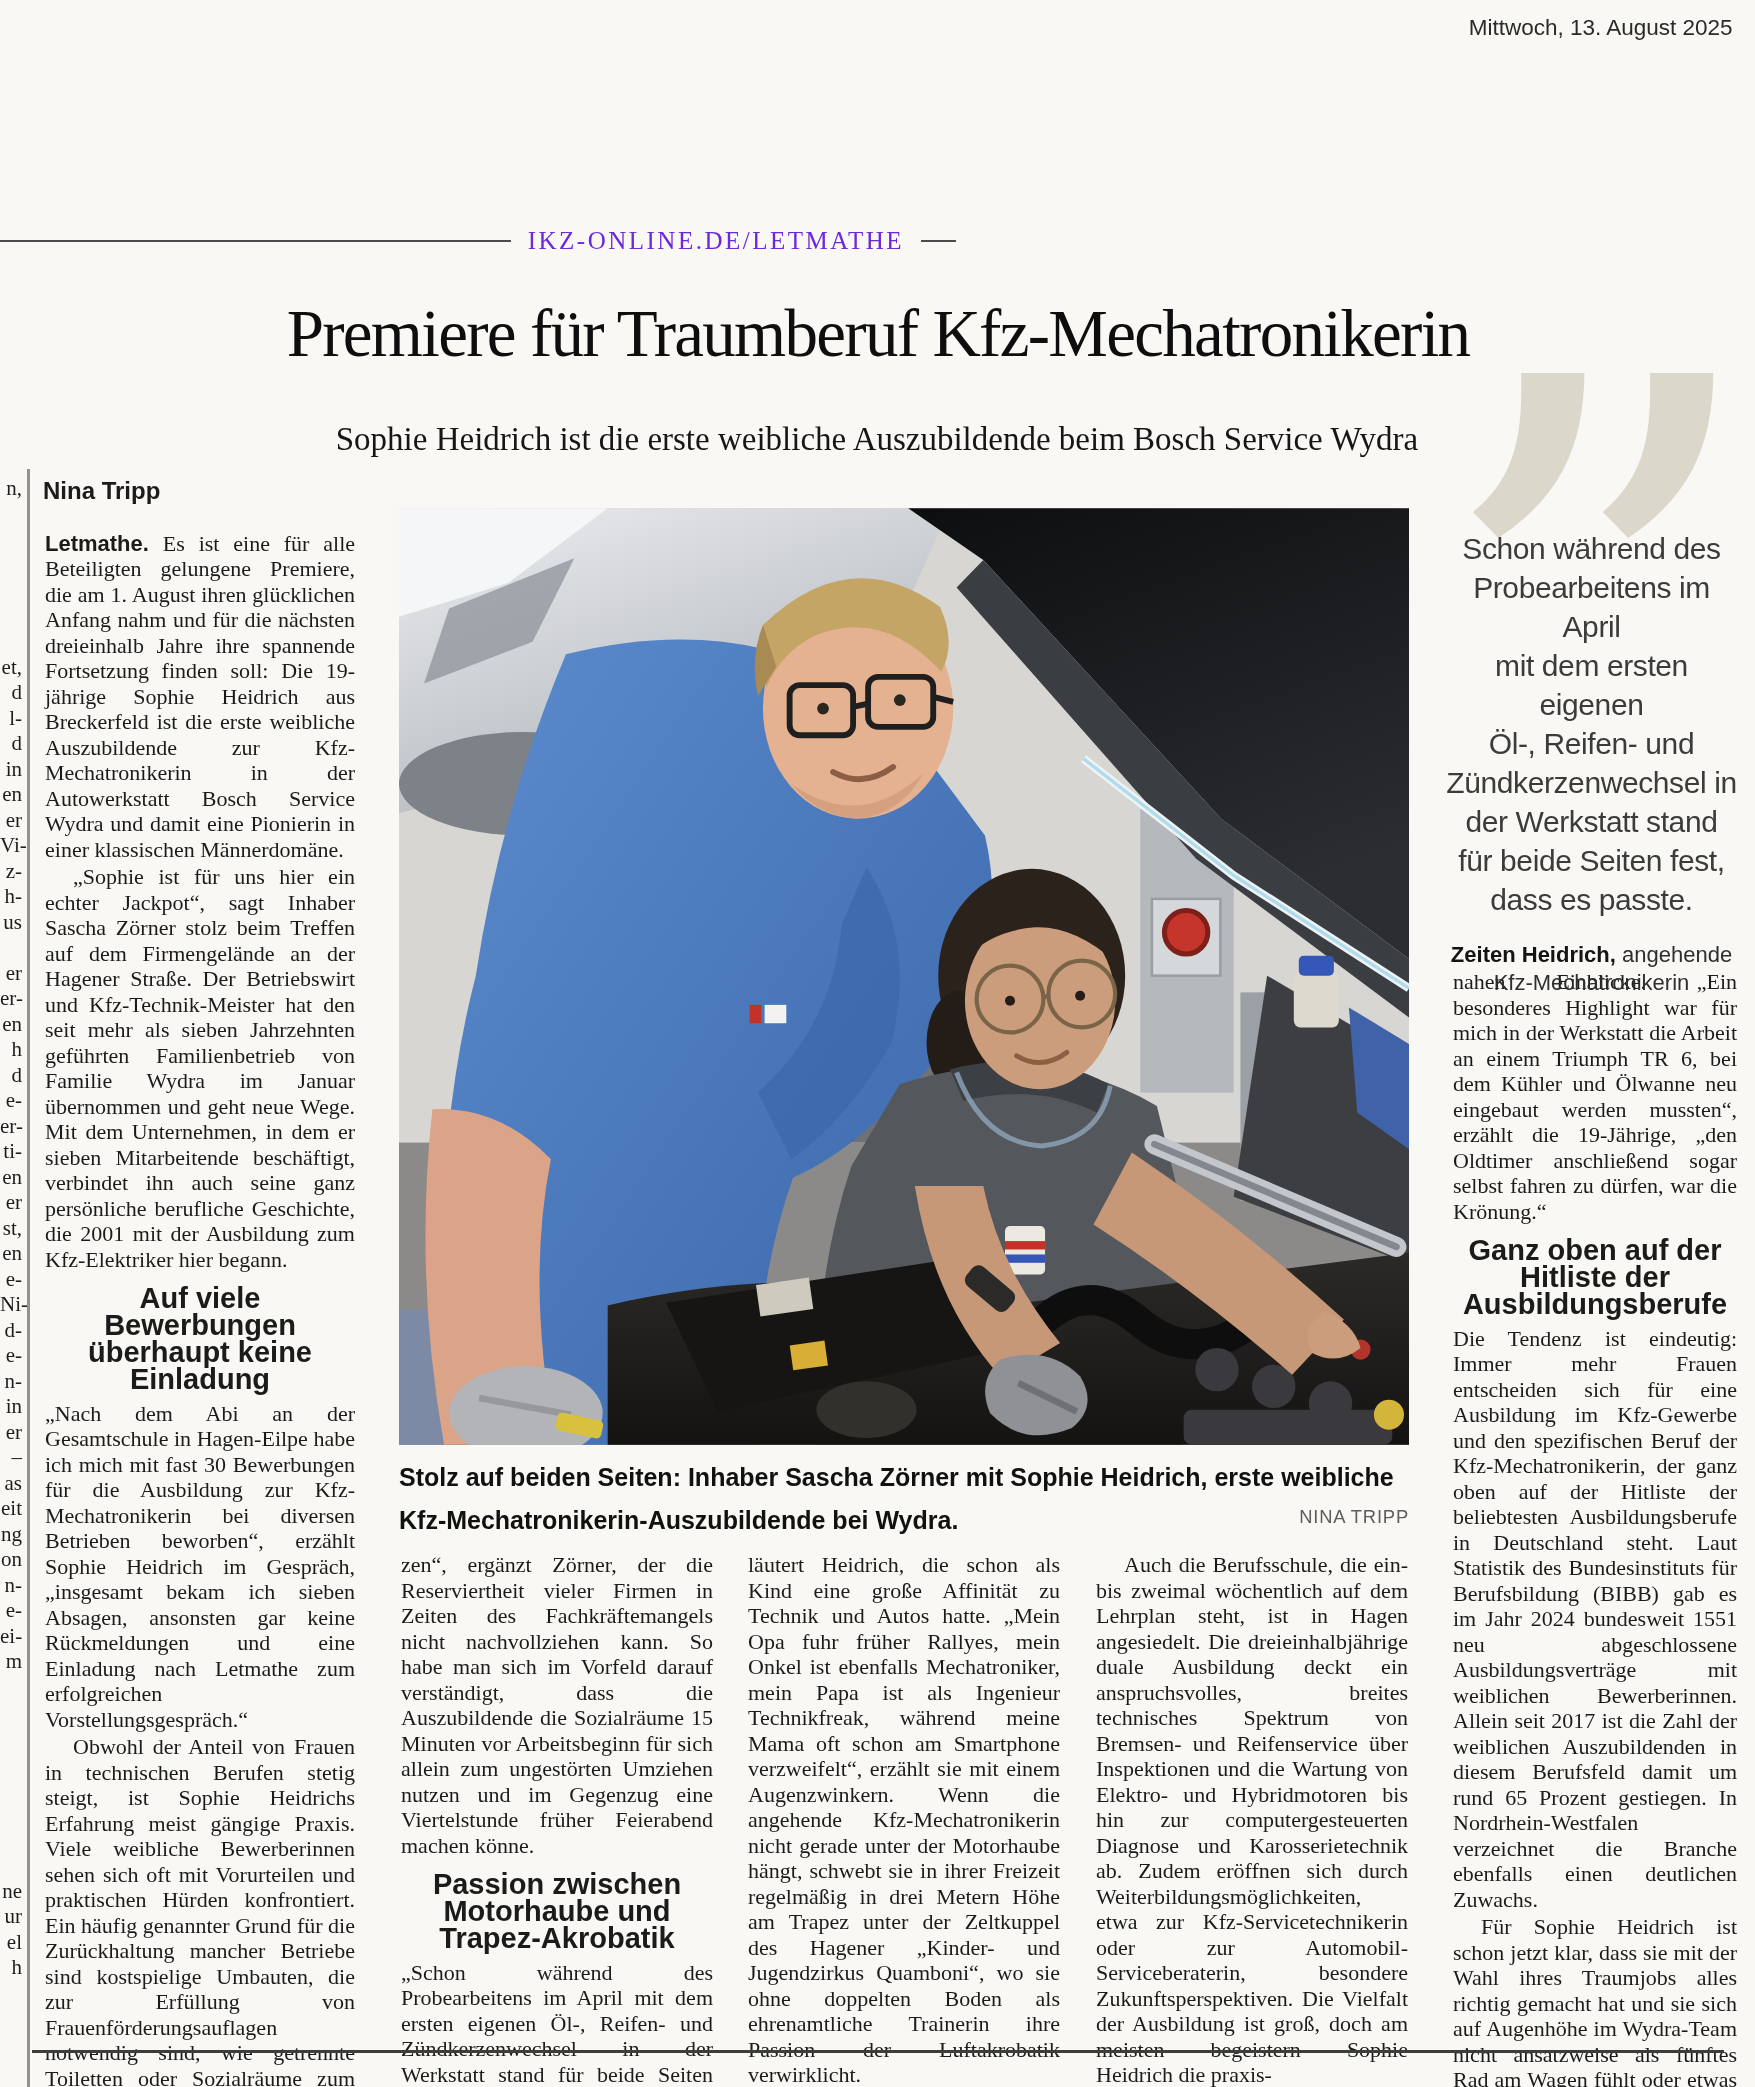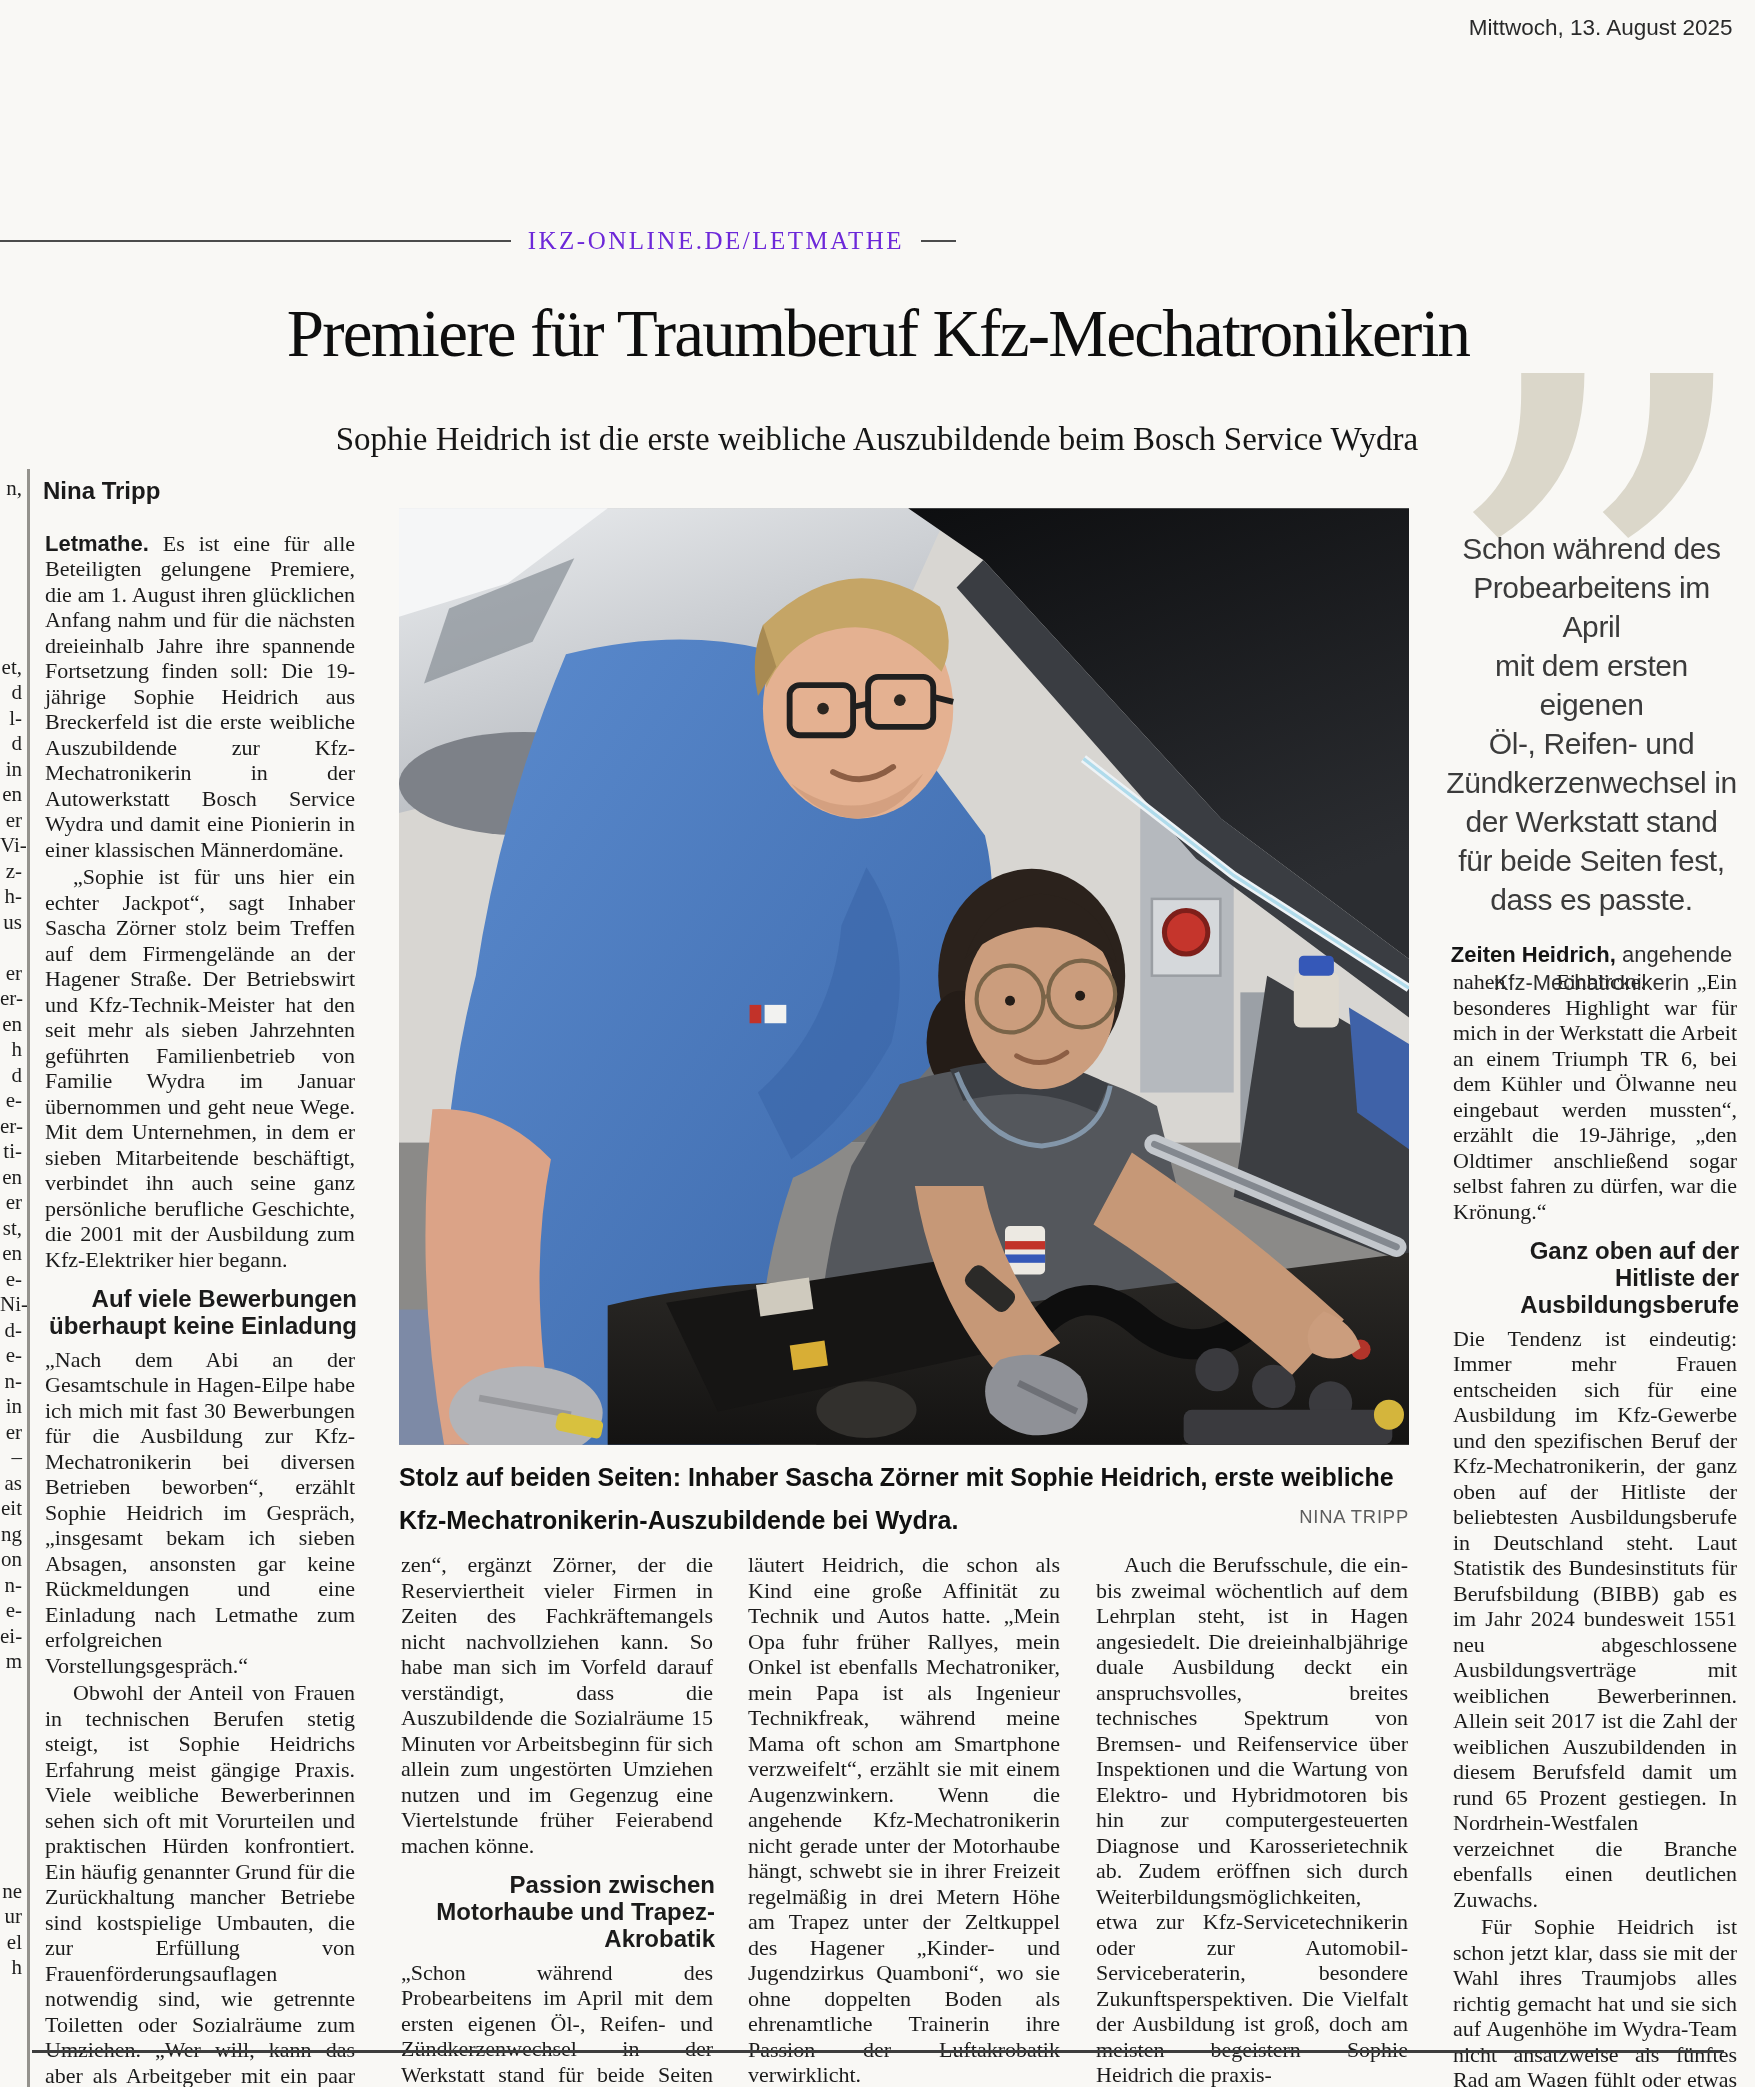--- a/index.html
+++ b/index.html
@@ -31,22 +31,22 @@
         -webkit-hyphens:auto;hyphens:auto;}
   .col p{margin:2px;}
   .col1{left:43px;top:478px;width:314px;}
   .col2{left:399px;top:1550px;}
   .col3{left:746px;top:1550px;}
   .col4{left:1094px;top:1550px;}
   .col5{left:1451px;top:967px;width:288px;}
   .byline{font-family:"Liberation Sans",sans-serif;font-weight:bold;font-size:24px;margin:0 0 27px 0;text-align:left;}
   .lead-label{font-family:"Liberation Sans",sans-serif;font-weight:bold;}
   .indent{text-indent:28px;}
-  .col-subhead{font-family:"Liberation Sans",sans-serif;font-weight:bold;font-size:24px;line-height:27px;
-        margin:13.4px 0 7.5px 0;text-align:right;}
+  .col-subhead{font-family:"Liberation Sans",sans-serif;font-weight:bold;font-size:29px;line-height:27px;
+        margin:13.4px 0 7.5px 0;text-align:center;}
 
   .photo{position:absolute;left:399px;top:508px;width:1010px;height:937px;background:#cfcdc9;overflow:hidden;}
   .photo svg{display:block;}
 
   .caption{position:absolute;left:399px;top:1456px;width:1010px;
         font-family:"Liberation Sans",sans-serif;font-weight:bold;font-size:25px;line-height:43px;color:#111;}
   .credit{position:absolute;right:0;bottom:4.2px;font-weight:400;font-size:18.4px;letter-spacing:0.8px;color:#5c5c5c;}
 
   .pullquote{position:absolute;left:1444px;top:501px;width:295px;}
   .qmark{position:absolute;top:-79px;left:-18.4px;z-index:0;font-family:"DejaVu Serif",serif;

